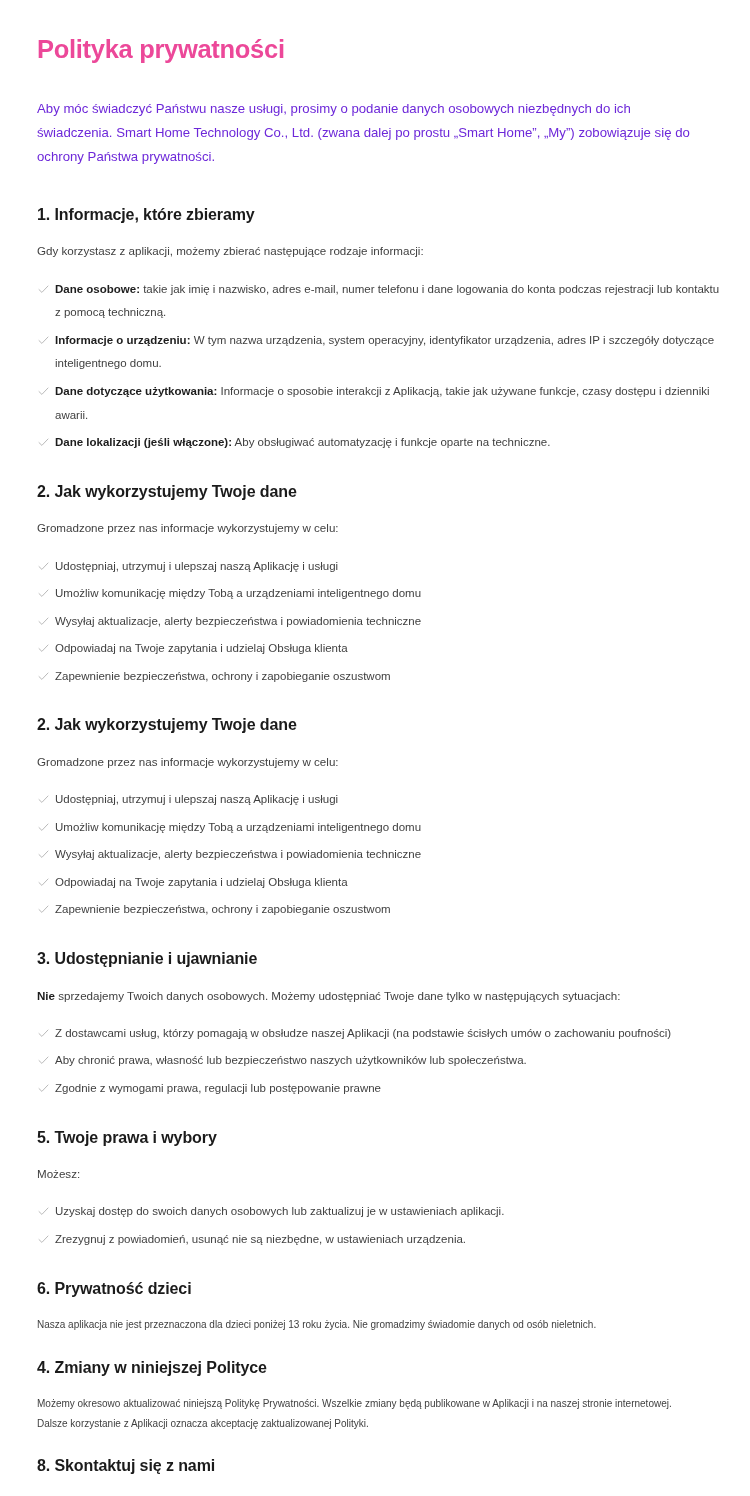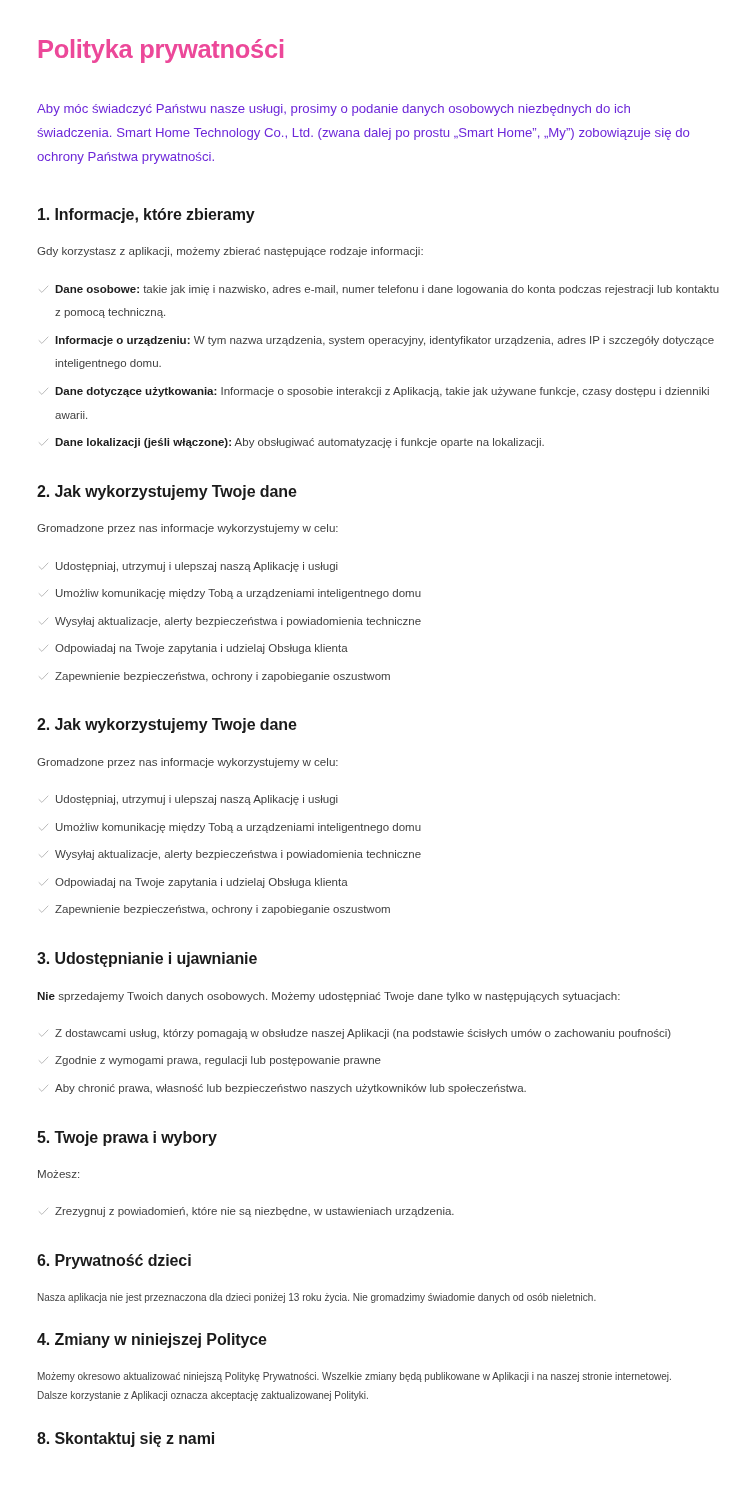--- a/index.html
+++ b/index.html
@@ -127,21 +127,21 @@
           </span><span class="item-strong">Informacje o urządzeniu:</span><span> W tym nazwa urządzenia, system operacyjny, identyfikator urządzenia, adres IP i szczegóły dotyczące inteligentnego domu.</span></li>
         <li><span class="check-icon">
             <svg width="11" height="9" viewBox="0 0 11 9" fill="none" xmlns="http://www.w3.org/2000/svg">
               <path d="M1 4.6 L3.9 7.4 L10 1" stroke="currentColor" stroke-width="1" stroke-linecap="round" stroke-linejoin="round"></path>
             </svg>
           </span><span class="item-strong">Dane dotyczące użytkowania:</span><span> Informacje o sposobie interakcji z Aplikacją, takie jak używane funkcje, czasy dostępu i dzienniki awarii.</span></li>
         <li><span class="check-icon">
             <svg width="11" height="9" viewBox="0 0 11 9" fill="none" xmlns="http://www.w3.org/2000/svg">
               <path d="M1 4.6 L3.9 7.4 L10 1" stroke="currentColor" stroke-width="1" stroke-linecap="round" stroke-linejoin="round"></path>
             </svg>
-          </span><span class="item-strong">Dane lokalizacji (jeśli włączone):</span><span> Aby obsługiwać automatyzację i funkcje oparte na lokalizacji.</span></li>
+          </span><span class="item-strong">Dane lokalizacji (jeśli włączone):</span><span> Aby obsługiwać automatyzację i funkcje oparte na techniczne.</span></li>
       </ul>
   </div>
 
   <div class="section gap-lg">
     <h2 class="section-heading">2. Jak wykorzystujemy Twoje dane</h2>
     <p class="section-lead">Gromadzone przez nas informacje wykorzystujemy w celu:</p>
     <ul class="check-list">
         <li><span class="check-icon">
             <svg width="11" height="9" viewBox="0 0 11 9" fill="none" xmlns="http://www.w3.org/2000/svg">
               <path d="M1 4.6 L3.9 7.4 L10 1" stroke="currentColor" stroke-width="1" stroke-linecap="round" stroke-linejoin="round"></path>
@@ -210,38 +210,43 @@
     <ul class="check-list">
         <li><span class="check-icon">
             <svg width="11" height="9" viewBox="0 0 11 9" fill="none" xmlns="http://www.w3.org/2000/svg">
               <path d="M1 4.6 L3.9 7.4 L10 1" stroke="currentColor" stroke-width="1" stroke-linecap="round" stroke-linejoin="round"></path>
             </svg>
           </span><span>Z dostawcami usług, którzy pomagają w obsłudze naszej Aplikacji (na podstawie ścisłych umów o zachowaniu poufności)</span></li>
         <li><span class="check-icon">
             <svg width="11" height="9" viewBox="0 0 11 9" fill="none" xmlns="http://www.w3.org/2000/svg">
               <path d="M1 4.6 L3.9 7.4 L10 1" stroke="currentColor" stroke-width="1" stroke-linecap="round" stroke-linejoin="round"></path>
             </svg>
+          </span><span>Aby chronić prawa, własność lub bezpieczeństwo naszych użytkowników lub społeczeństwa.</span></li>
+        <li><span class="check-icon">
+            <svg width="11" height="9" viewBox="0 0 11 9" fill="none" xmlns="http://www.w3.org/2000/svg">
+              <path d="M1 4.6 L3.9 7.4 L10 1" stroke="currentColor" stroke-width="1" stroke-linecap="round" stroke-linejoin="round"></path>
+            </svg>
           </span><span>Zgodnie z wymogami prawa, regulacji lub postępowanie prawne</span></li>
-        <li><span class="check-icon">
-            <svg width="11" height="9" viewBox="0 0 11 9" fill="none" xmlns="http://www.w3.org/2000/svg">
-              <path d="M1 4.6 L3.9 7.4 L10 1" stroke="currentColor" stroke-width="1" stroke-linecap="round" stroke-linejoin="round"></path>
-            </svg>
-          </span><span>Aby chronić prawa, własność lub bezpieczeństwo naszych użytkowników lub społeczeństwa.</span></li>
       </ul>
   </div>
 
   <div class="section gap-lg">
     <h2 class="section-heading">5. Twoje prawa i wybory</h2>
     <p class="section-lead">Możesz:</p>
     <ul class="check-list">
         <li><span class="check-icon">
             <svg width="11" height="9" viewBox="0 0 11 9" fill="none" xmlns="http://www.w3.org/2000/svg">
               <path d="M1 4.6 L3.9 7.4 L10 1" stroke="currentColor" stroke-width="1" stroke-linecap="round" stroke-linejoin="round"></path>
             </svg>
-          </span><span>Zrezygnuj z powiadomień, które nie są niezbędne, w ustawieniach urządzenia.</span></li>
+          </span><span>Uzyskaj dostęp do swoich danych osobowych lub zaktualizuj je w ustawieniach aplikacji.</span></li>
+        <li><span class="check-icon">
+            <svg width="11" height="9" viewBox="0 0 11 9" fill="none" xmlns="http://www.w3.org/2000/svg">
+              <path d="M1 4.6 L3.9 7.4 L10 1" stroke="currentColor" stroke-width="1" stroke-linecap="round" stroke-linejoin="round"></path>
+            </svg>
+          </span><span>Zrezygnuj z powiadomień, usunąć nie są niezbędne, w ustawieniach urządzenia.</span></li>
       </ul>
   </div>
 
   <div class="section gap-md">
     <h2 class="section-heading">6. Prywatność dzieci</h2>
     <p class="body-para">Nasza aplikacja nie jest przeznaczona dla dzieci poniżej 13 roku życia. Nie gromadzimy świadomie danych od osób nieletnich.</p>
   </div>
 
   <div class="section gap-md">
     <h2 class="section-heading">4. Zmiany w niniejszej Polityce</h2>

